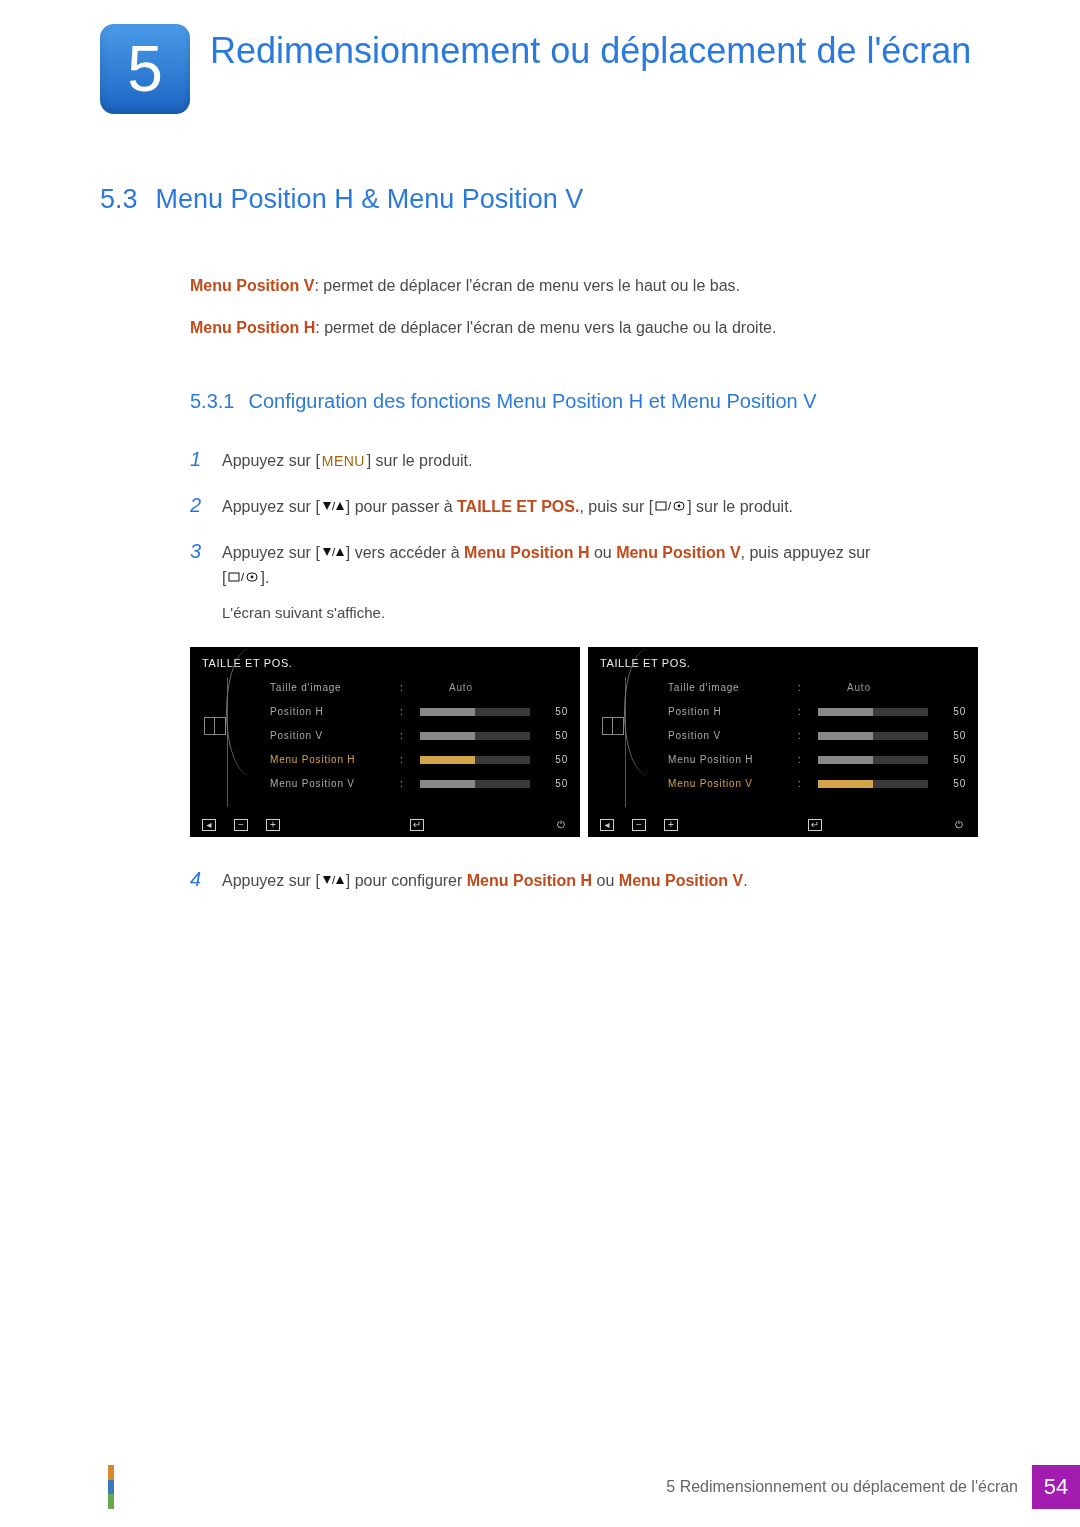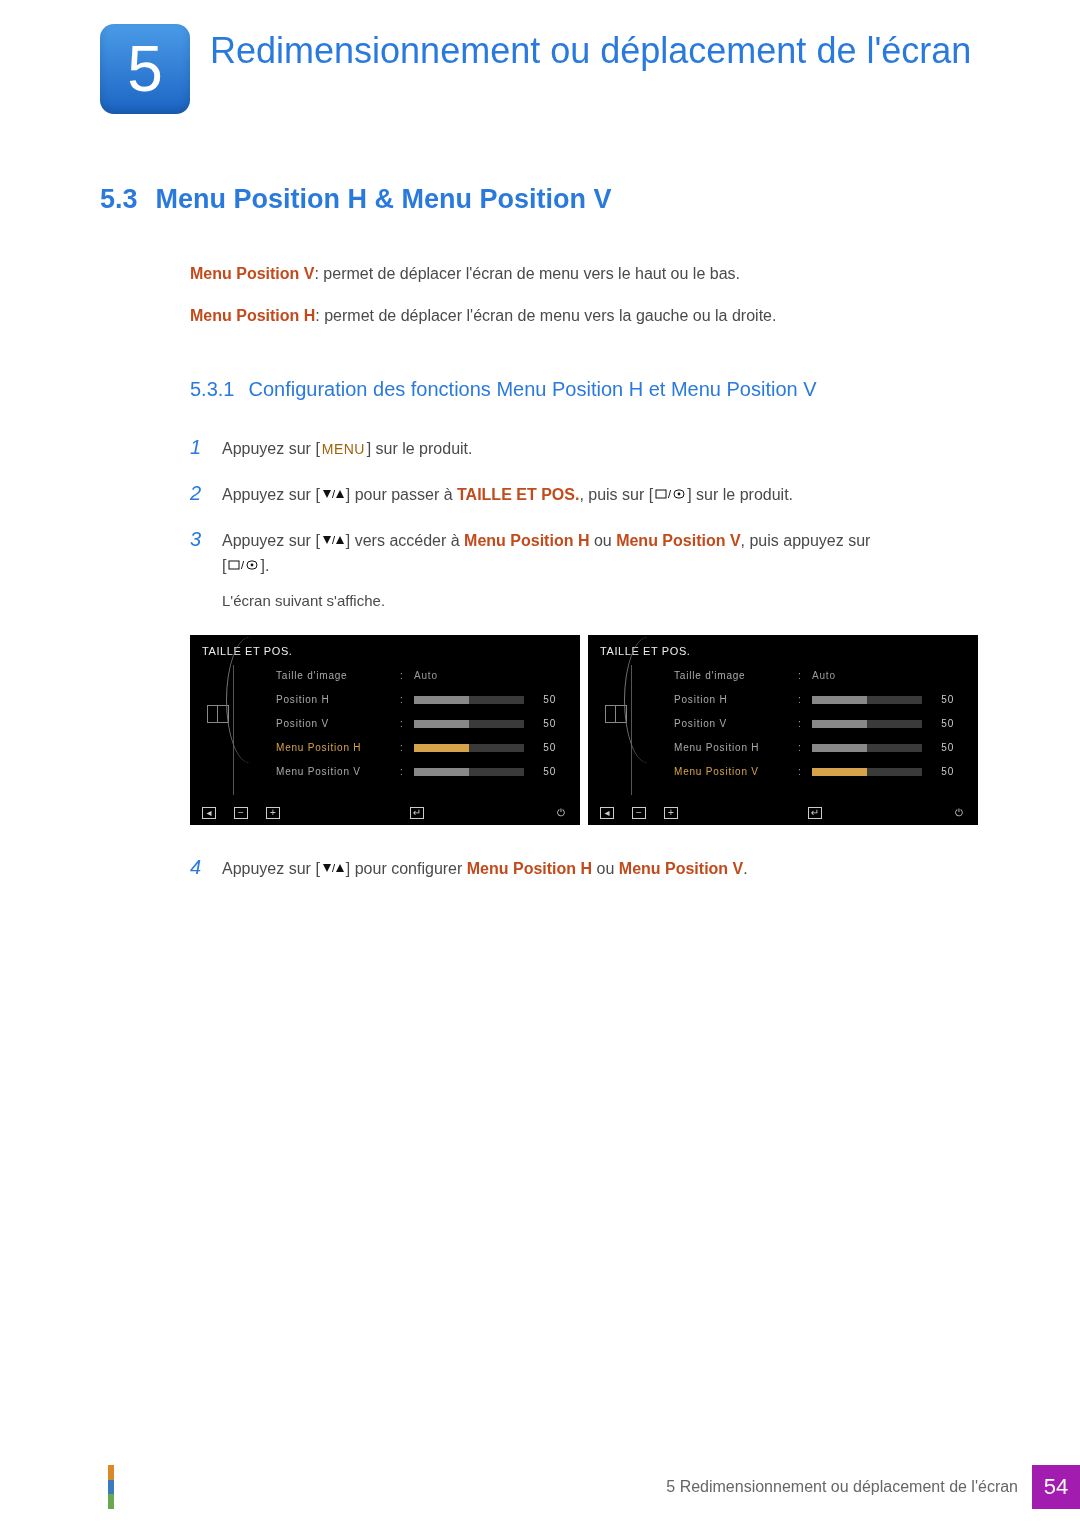--- a/index.html
+++ b/index.html
@@ -41,22 +41,22 @@
     line-height: 1.25;
     padding-top: 4px;
   }
   .section {
     margin-top: 70px;
     padding-left: 0;
   }
   .section-title {
     color: #2a7ade;
     font-size: 27px;
-    font-weight: 700;
-    margin-bottom: 48px;
+    font-weight: 400;
+    margin-bottom: 60px;
   }
   .section-num { margin-right: 18px; }
   .body-text {
     font-size: 16px;
     color: #4a4a4a;
     margin: 0 0 20px 90px;
     line-height: 1.4;
   }
   .hl { color: #c24a1b; font-weight: 700; }
   .subsection-title {
@@ -158,29 +158,29 @@
     flex: 1;
     display: flex;
     flex-direction: column;
     gap: 6px;
     padding-left: 34px;
     padding-top: 2px;
   }
   .osd-row-item {
     display: flex;
     align-items: center;
-    gap: 6px;
+    gap: 12px;
     font-size: 10px;
     letter-spacing: .8px;
     color: #aaa;
     height: 18px;
   }
   .osd-row-item .lbl { width: 118px; }
   .osd-row-item .colon { width: 8px; }
-  .osd-row-item .val { width: 50px; color:#999; }
+  .osd-row-item .val { width: 50px; color:#999;margin-left:29px; }
   .osd-row-item .bar {
     width: 110px;
     height: 8px;
     background: #3a3a3a;
     position: relative;
   }
   .osd-row-item .bar-fill {
     position:absolute; left:0; top:0; bottom:0;
     background: #888;
   }

